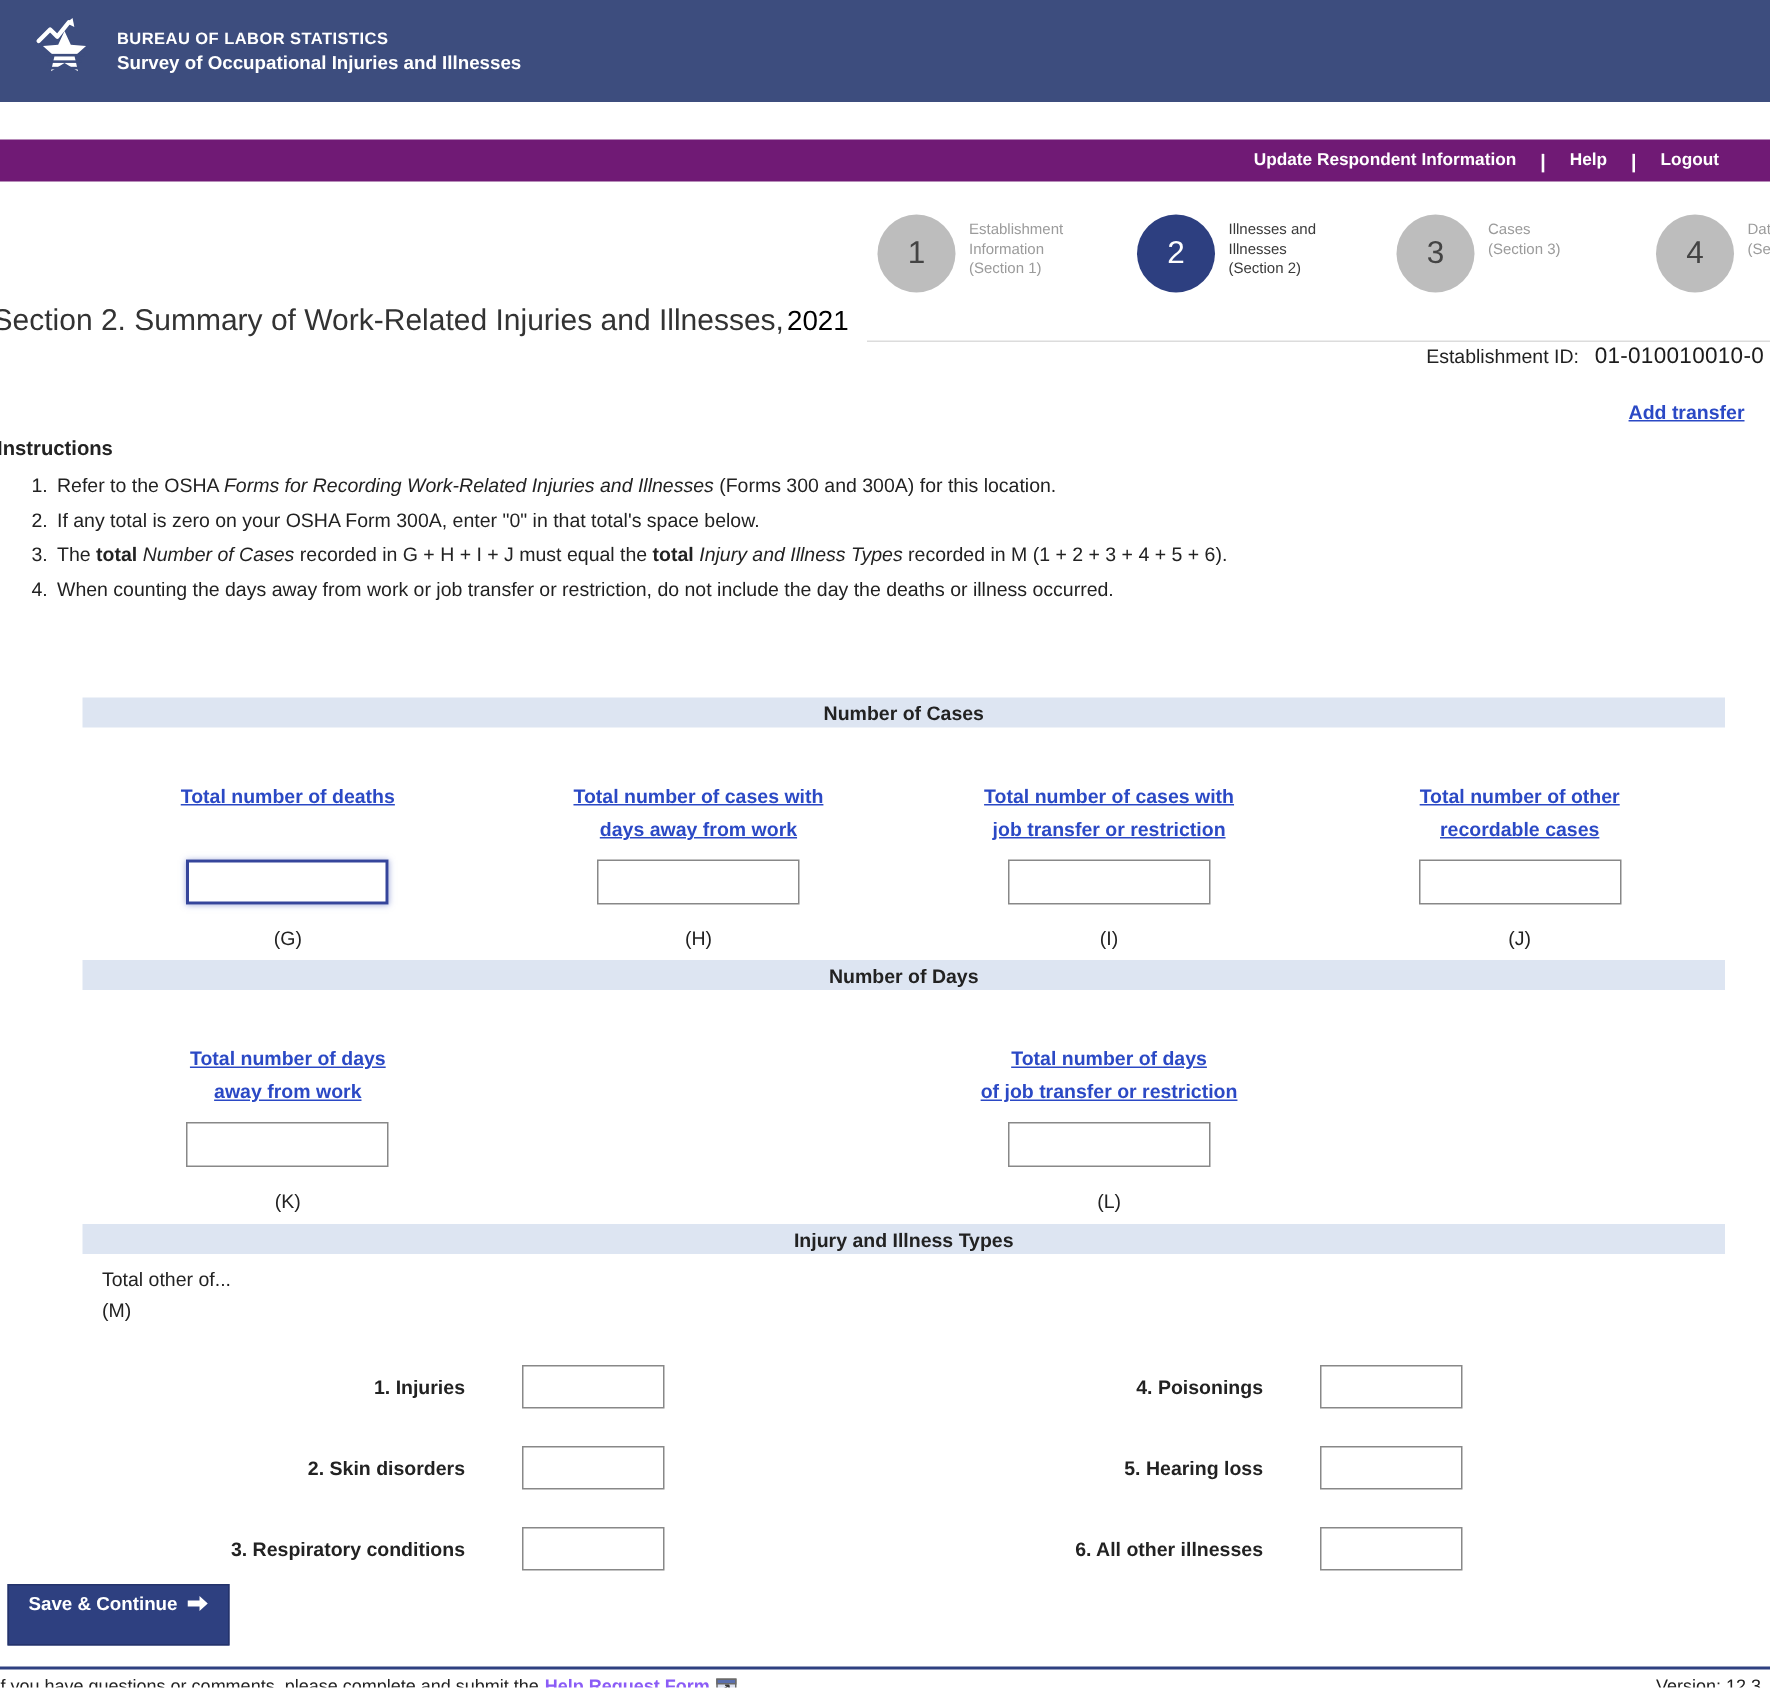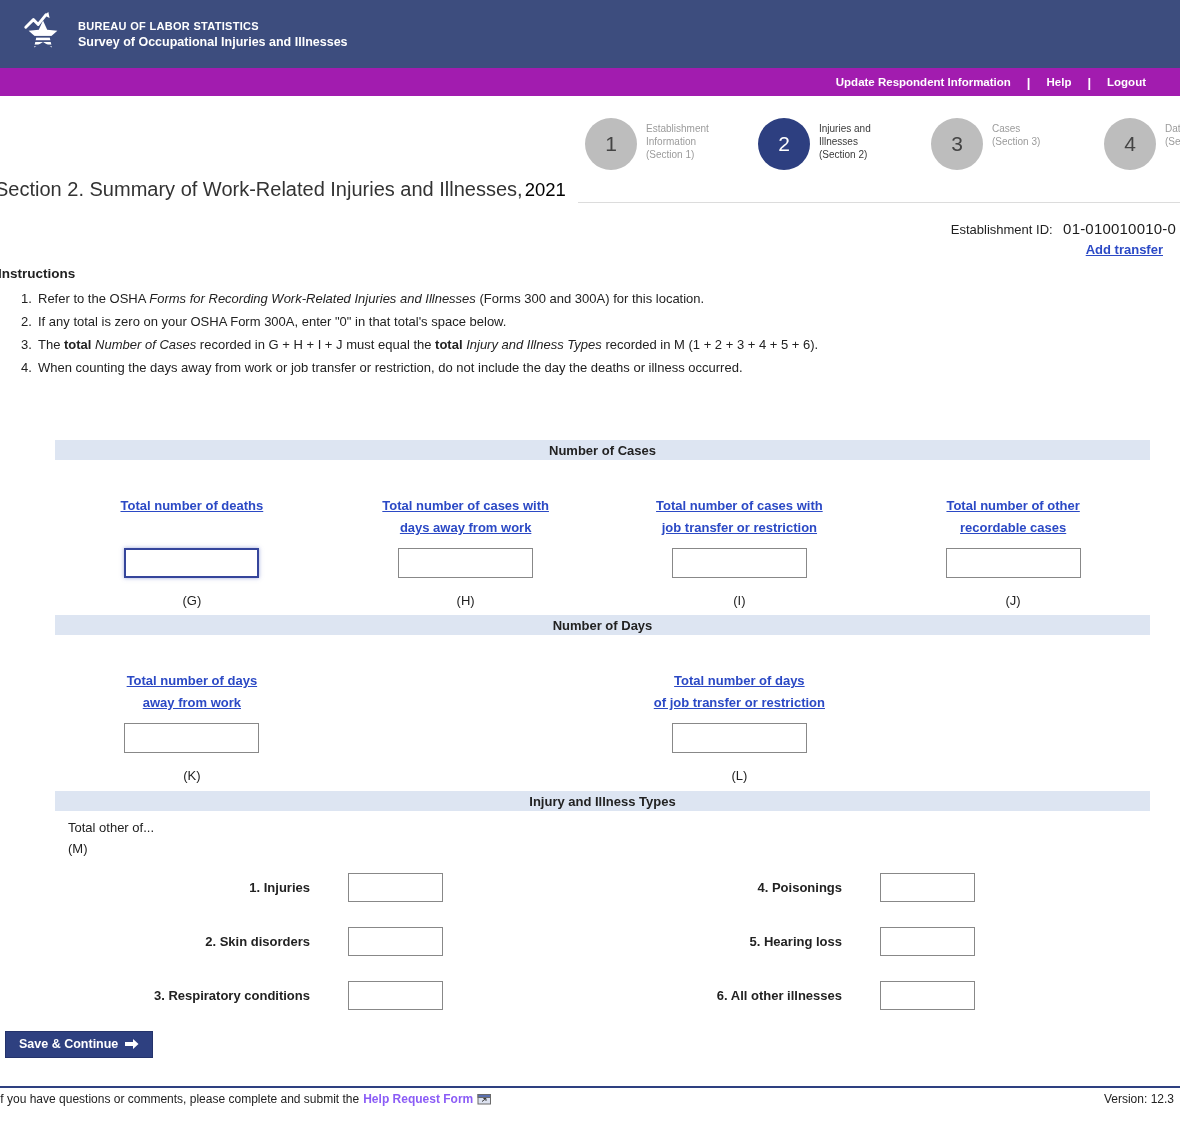--- a/index.html
+++ b/index.html
@@ -6,21 +6,21 @@
   html,body { width:1180px; background:#fff; }
   body { height:1125px; font-family:"Liberation Sans", sans-serif; color:#222; overflow:hidden; position:relative; }
 
   
   .hdr { height:68px; background:#3D4D7E; display:flex; align-items:center; padding-left:20px; }
   .hdr .logo { width:46px; height:46px; margin-right:12px; flex:0 0 auto; }
   .hdr-title { color:#fff; font-weight:bold; font-size:11px; letter-spacing:.3px; }
   .hdr-sub { color:#fff; font-size:12.5px; margin-top:3px;font-weight:bold; }
 
   
-  .rednav { height:28px; background:#a21caf; display:flex; align-items:center; justify-content:flex-end; padding-right:34px; }
+  .rednav { height:28px; background:#701a75; display:flex; align-items:center; justify-content:flex-end; padding-right:34px;margin-top:25px; }
   .rednav a { color:#fff; font-size:11.5px; font-weight:bold; text-decoration:none; cursor:pointer; }
   .rednav .sep { color:#fff; font-weight:bold; font-size:13px; margin:0 16px; }
 
   
   .main { position:relative; height:1029px; }
 
   
   .steps { position:absolute; top:22px; left:585px; display:flex; }
   .step { display:flex; align-items:flex-start; margin-right:34px; cursor:pointer; }
   .step-circle { width:52px; height:52px; border-radius:50%; background:#BDBDBD; color:#444;
@@ -28,21 +28,21 @@
   .step.active .step-circle { background:#2D3F80; color:#fff; }
   .step-lines { margin-left:9px; margin-top:4px; font-size:10px; color:#9b9b9b; line-height:13px; width:78px; }
   .step.active .step-lines { color:#3a3a3a; }
 
   
   .page-title { position:absolute; top:82px; left:-5px; font-size:20px; color:#333; white-space:nowrap; }
   .page-title .year { font-family:Liberation Sans, sans-serif; font-size:18.5px; color:#000; margin-left:2px; }
   .title-rule { position:absolute; top:106px; left:578px; right:0; height:1px; background:#DCDCDC; }
 
   
-  .estab { position:absolute; top:124px; right:4px; white-space:nowrap; }
+  .estab { position:absolute; top:108px; right:4px; white-space:nowrap; }
   .estab-label { font-size:13px; color:#222; }
   .estab-id { font-size:15px; color:#1c1c1c; letter-spacing:.2px; margin-left:6px; }
   .add-comments { position:absolute; top:146px; right:17px; font-size:13px; font-weight:bold;
                   color:#2B49C5; text-decoration:underline; cursor:pointer; }
 
   
   .instructions { position:absolute; top:170px; left:0; width:1180px; }
   .instr-h { font-size:13.5px; font-weight:bold; margin-left:-2px; margin-bottom:9px; }
   .instr-row { display:flex; font-size:13px; line-height:17px; margin-bottom:6px; }
   .instr-num { width:17px; margin-left:21px; flex:0 0 auto; }
@@ -55,32 +55,32 @@
   .grid4 { display:flex; }
   .col { width:273.75px; display:flex; flex-direction:column; align-items:center; }
   .col-links { height:62px; padding-top:9px; text-align:center; font-size:13px; line-height:22px;margin-top:26px; }
   .col-links a { color:#2B49C5; font-weight:bold; text-decoration:underline; cursor:pointer; }
   .num-input { width:135px; height:30px; border:1px solid #888; background:#fff; font-size:14px; padding:0 5px; }
   .num-input.focused { border:2px solid #35459B; box-shadow:0 0 4px rgba(80,100,190,.55); outline:none; }
   .col-letter { margin-top:15px; font-size:13px; color:#222; }
 
   
   .types-intro { font-size:13px; margin-left:13px; margin-top:6px; line-height:21px; }
-  .types-grid { display:flex; margin-top:14px; }
+  .types-grid { display:flex; margin-top:26px; }
   .types-half { display:flex; flex-direction:column; }
   .types-half.left { width:532px; }
   .types-half.right { width:563px; }
   .trow { display:flex; align-items:center; margin-bottom:25px; height:29px; }
   .trow .tlabel { width:255px; text-align:right; font-size:13px; font-weight:bold; }
   .trow .tinput { margin-left:38px; width:95px; height:29px; border:1px solid #888; background:#fff; font-size:14px; padding:0 5px; }
 
   
   .save-btn { position:absolute; top:935px; left:5px; background:#2E4080; color:#fff; border:1px solid #24336b;
               font-family:"Liberation Sans", sans-serif; font-size:12.5px; font-weight:bold;
-              padding:5px 13px 6px 13px; display:flex; align-items:center; cursor:pointer; }
+              padding:5px 13px 20px 13px; display:flex; align-items:center; cursor:pointer; }
   .save-btn svg { margin-left:7px; }
 
   
   .footer-rule { position:absolute; top:990px; left:0; width:1180px; height:2px; background:#2E4080; }
   .footer { position:absolute; top:996px; left:0; width:1180px; display:flex; justify-content:space-between; font-size:12px; }
   .footer-left { margin-left:-3px; display:flex; align-items:center; }
   .footer-left a { color:#8b5cf6; font-weight:bold; margin-left:4px; cursor:pointer; }
   .footer-left .win-icon { margin-left:4px; }
   .footer-right { margin-right:6px; }
 </style>
@@ -117,21 +117,21 @@
       <div class="step-circle">1</div>
       <div class="step-lines">
         <div>Establishment</div>
         <div>Information</div>
         <div>(Section 1)</div>
       </div>
     </div>
     <div class="step active">
       <div class="step-circle">2</div>
       <div class="step-lines">
-        <div>Injuries and</div>
+        <div>Illnesses and</div>
         <div>Illnesses</div>
         <div>(Section 2)</div>
       </div>
     </div>
     <div class="step">
       <div class="step-circle">3</div>
       <div class="step-lines">
         <div>Cases</div>
         <div>(Section 3)</div>
       </div>

